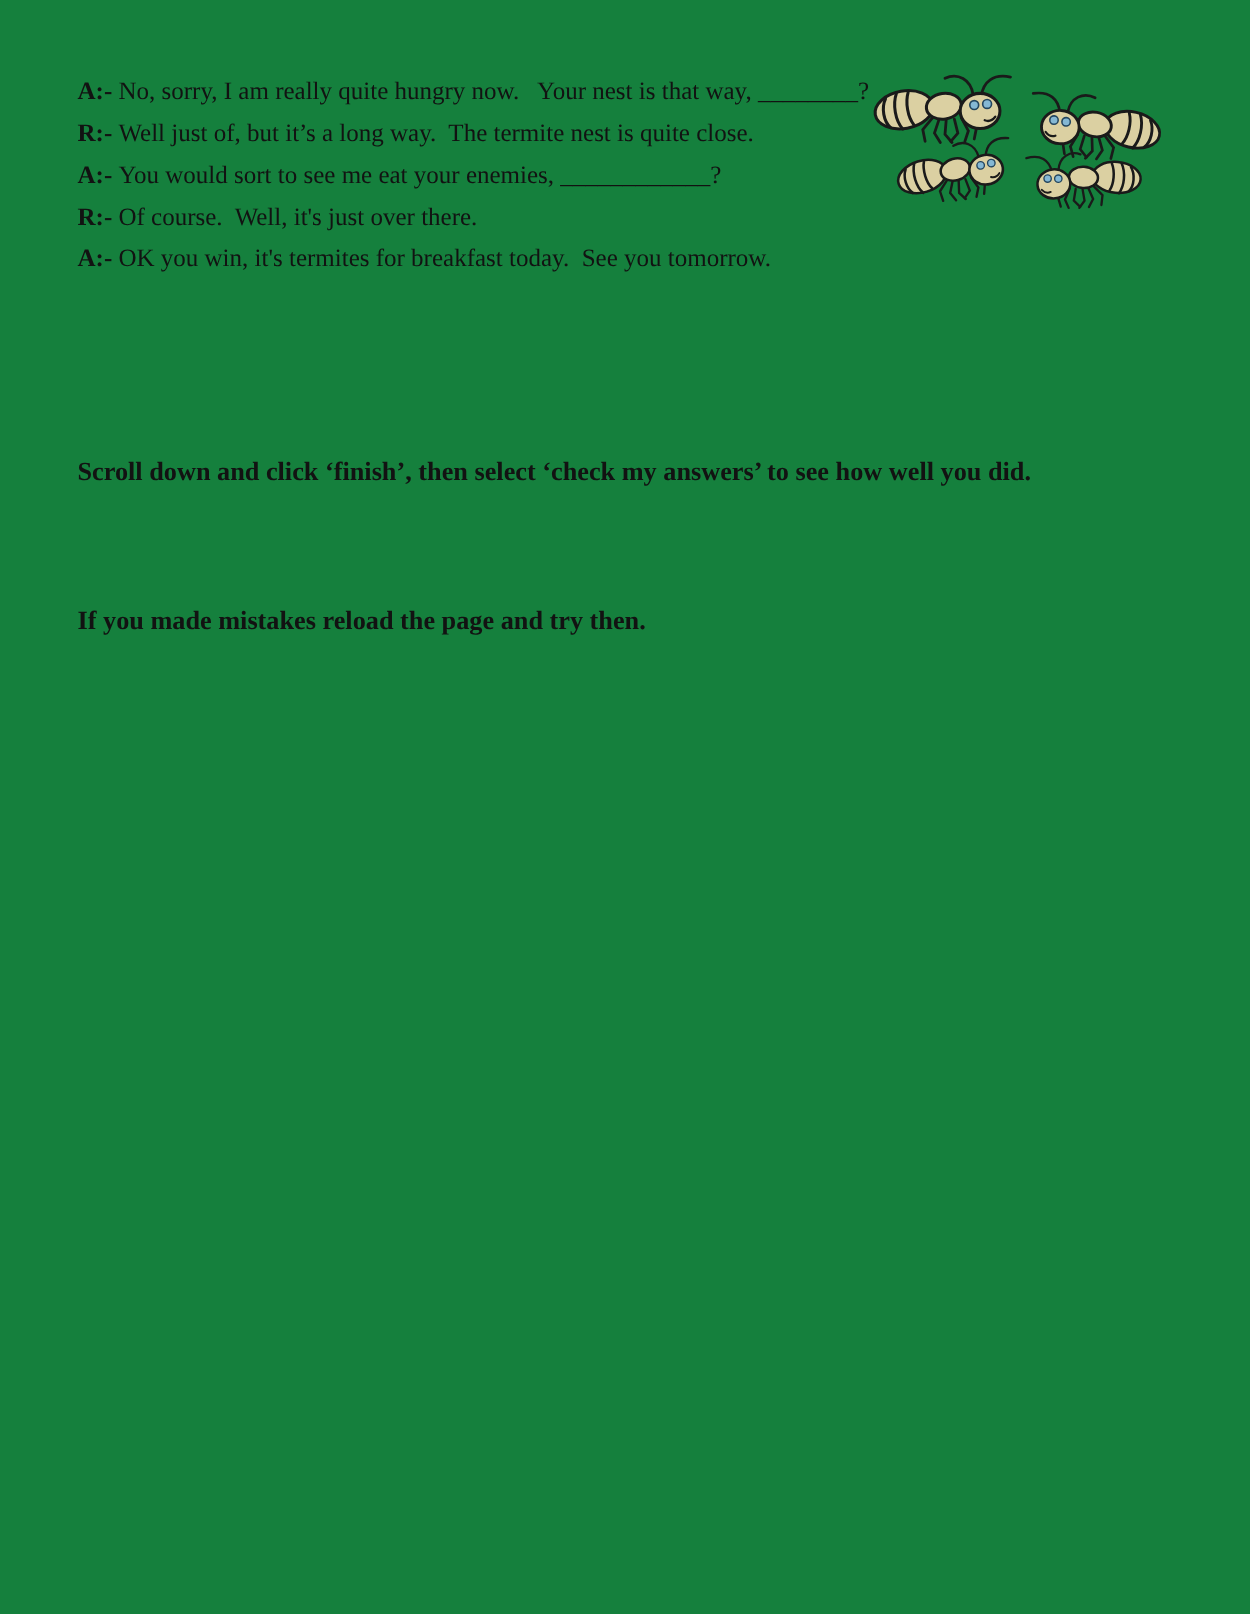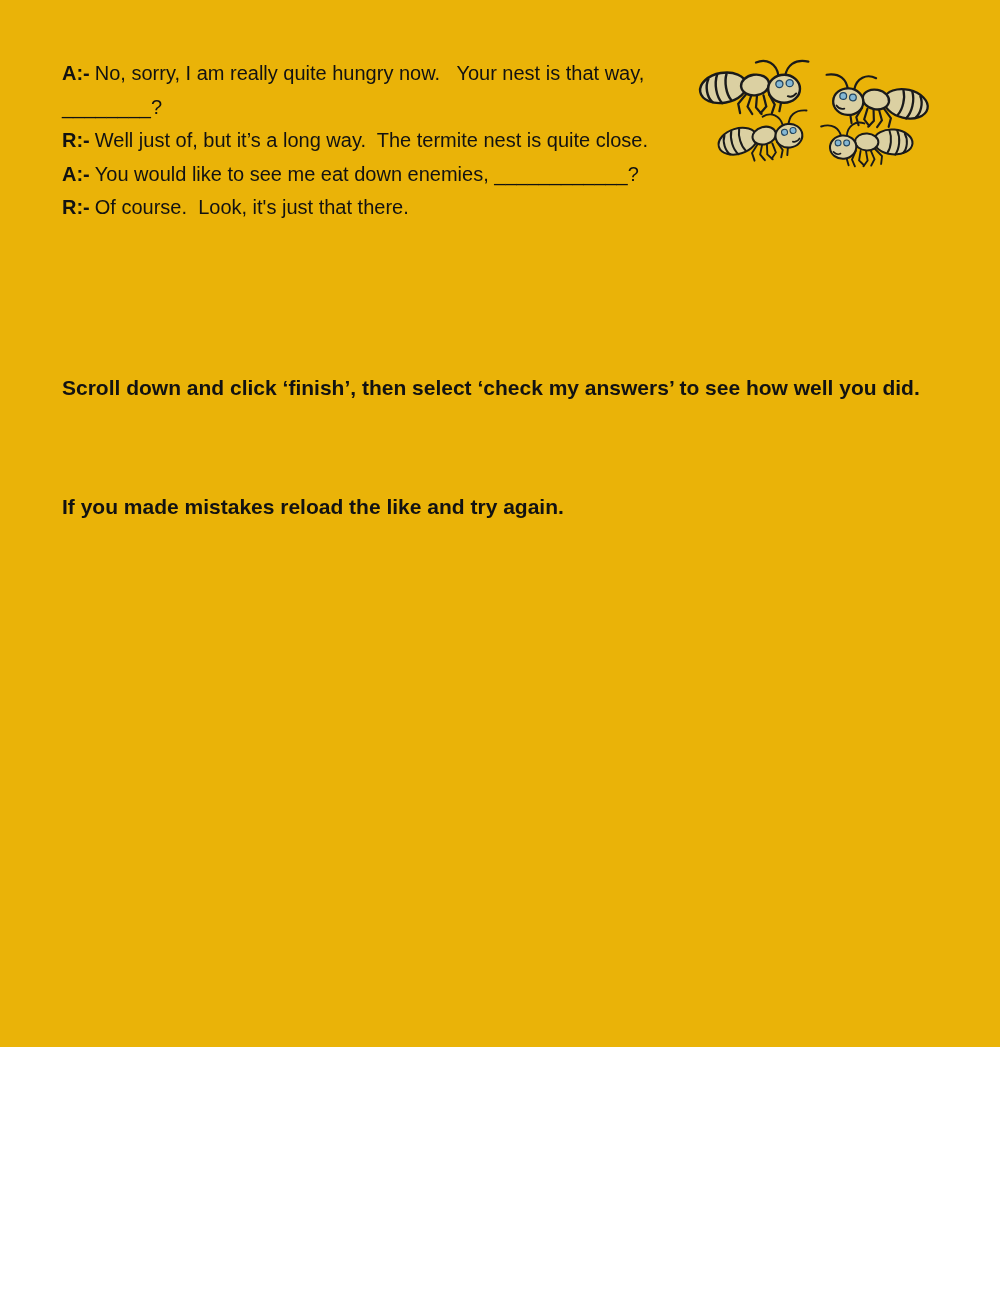--- a/index.html
+++ b/index.html
@@ -6,45 +6,45 @@
     --ant-body:#dbd0a2;
     --ant-outline:#1a1a1a;
     --ant-eye:#85b8d4;
     --text:#121212;
   }
   *{margin:0;padding:0;box-sizing:border-box;}
   html,body{background:#ffffff;}
   .page{
     position:relative;
     width:1000px;
-    height:1047px;
-    background:#eab308;
+    height:1291px;
+    background:#15803d;
     overflow:hidden;
-    font-family:Liberation Sans, sans-serif;
+    font-family:Liberation Serif, serif;
     color:var(--text);
   }
   .dialogue{
     position:absolute;
     left:62px;
     top:57px;
     width:640px;
     font-size:20px;
     line-height:33.6px;
   }
   .dialogue p{
     white-space:pre-wrap;
   }
   .pfx{
     font-weight:700;
     margin-right:5px;
   }
   .instructions{
     position:absolute;
     left:62px;
-    top:289px;
+    top:279px;
     width:900px;
     font-size:21px;
     font-weight:700;
     line-height:39.5px;
     white-space:pre-wrap;
   }
   .instructions p{margin:0;}
   .ants{
     position:absolute;
     left:698px;
@@ -99,27 +99,28 @@
         <circle cx="98" cy="31" r="3.8" style="fill:var(--ant-eye,#85b8d4);stroke:#23455e;stroke-width:1.4;"></circle>
 
         <path d="M96,45 Q101,47 105,42" style="fill:none;stroke:var(--ant-outline,#1a1a1a);stroke-width:2;stroke-linecap:round;"></path>
       </g>
     </defs>
   </svg>
 
   <div class="dialogue">
     <p><span class="pfx">A:-</span><span>No, sorry, I am really quite hungry now.   Your nest is that way, ________?</span></p>
     <p><span class="pfx">R:-</span><span>Well just of, but it’s a long way.  The termite nest is quite close.</span></p>
-    <p><span class="pfx">A:-</span><span>You would like to see me eat down enemies, ____________?</span></p>
-    <p><span class="pfx">R:-</span><span>Of course.  Look, it's just that there.</span></p>
+    <p><span class="pfx">A:-</span><span>You would sort to see me eat your enemies, ____________?</span></p>
+    <p><span class="pfx">R:-</span><span>Of course.  Well, it's just over there.</span></p>
+    <p><span class="pfx">A:-</span><span>OK you win, it's termites for breakfast today.  See you tomorrow.</span></p>
   </div>
 
   <div class="instructions">
     <p>Scroll down and click ‘finish’, then select ‘check my answers’ to see how well you did.</p>
-    <p>If you made mistakes reload the like and try again.</p>
+    <p>If you made mistakes reload the page and try then.</p>
   </div>
 
   <div class="ants">
     <svg class="ant a1" viewBox="0 0 124 66">
         <use href="#ant-shape"></use>
       </svg>
     <svg class="ant a2" viewBox="0 0 124 66">
         <use href="#ant-shape"></use>
       </svg>
     <svg class="ant a3" viewBox="0 0 124 66">

